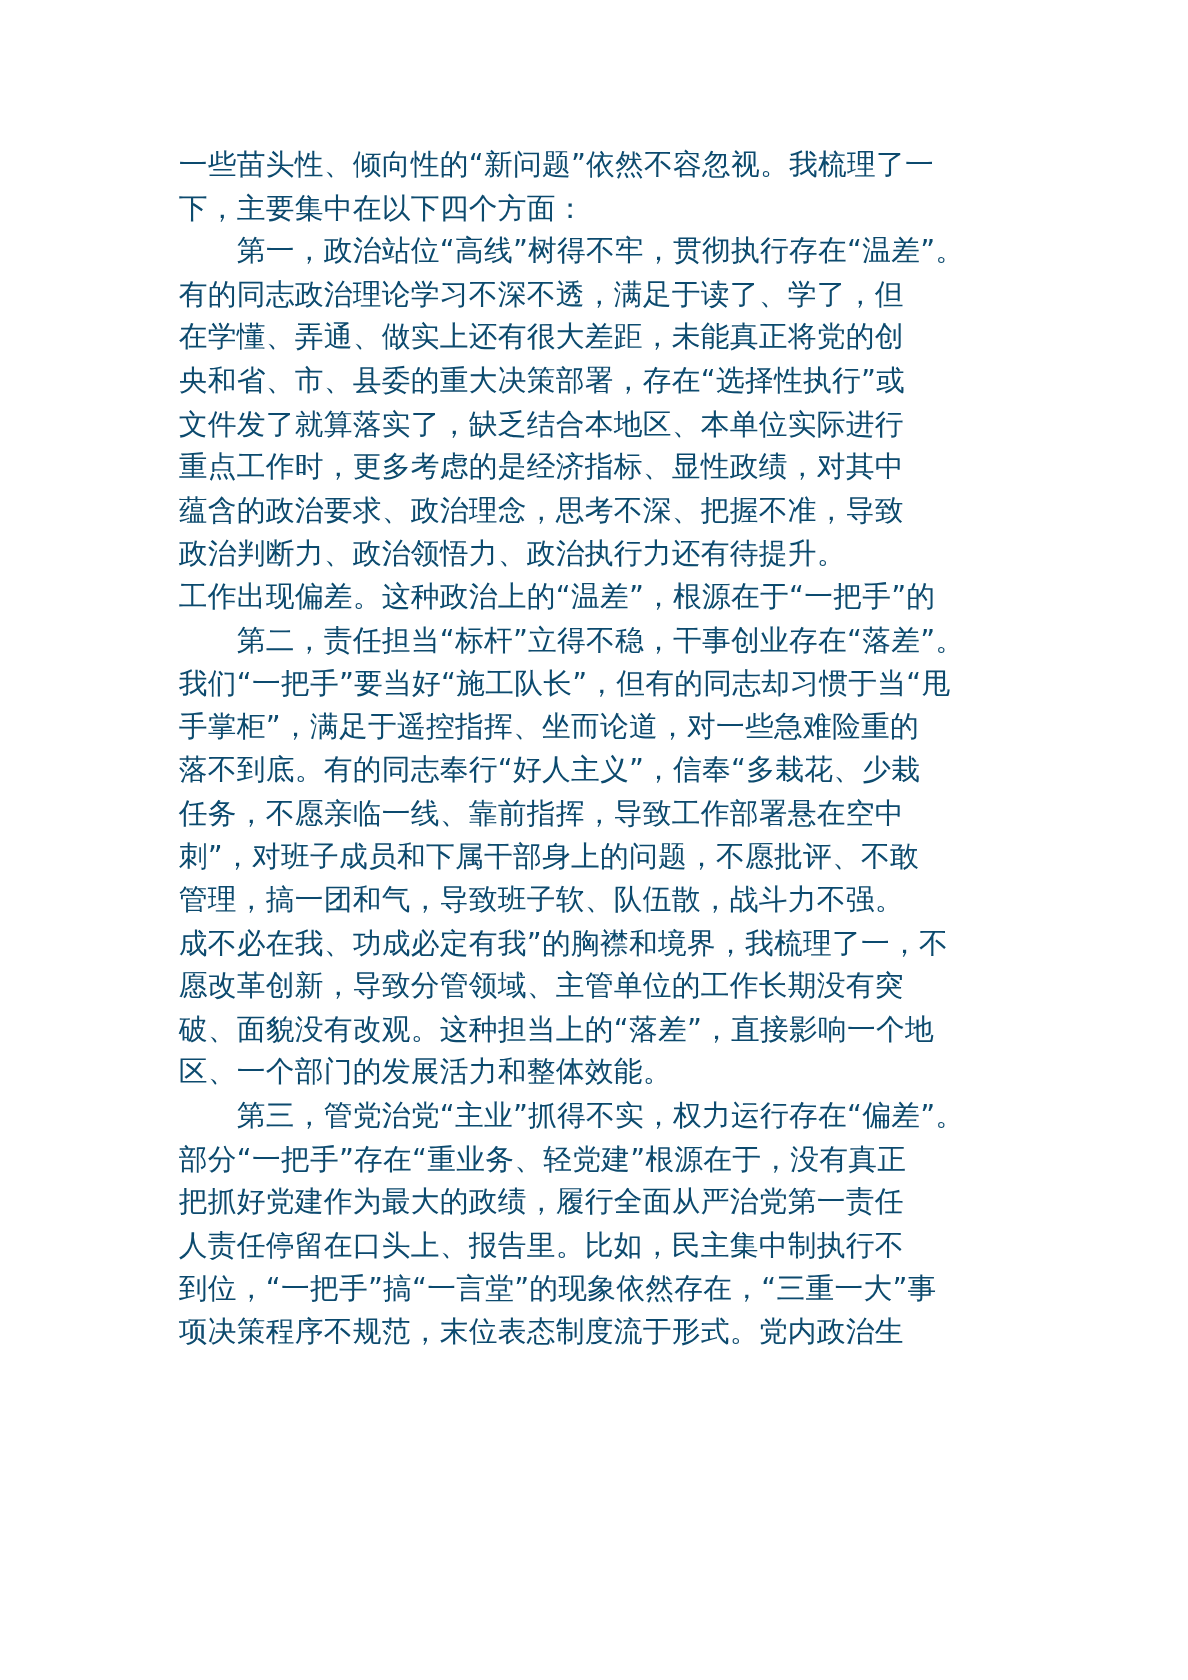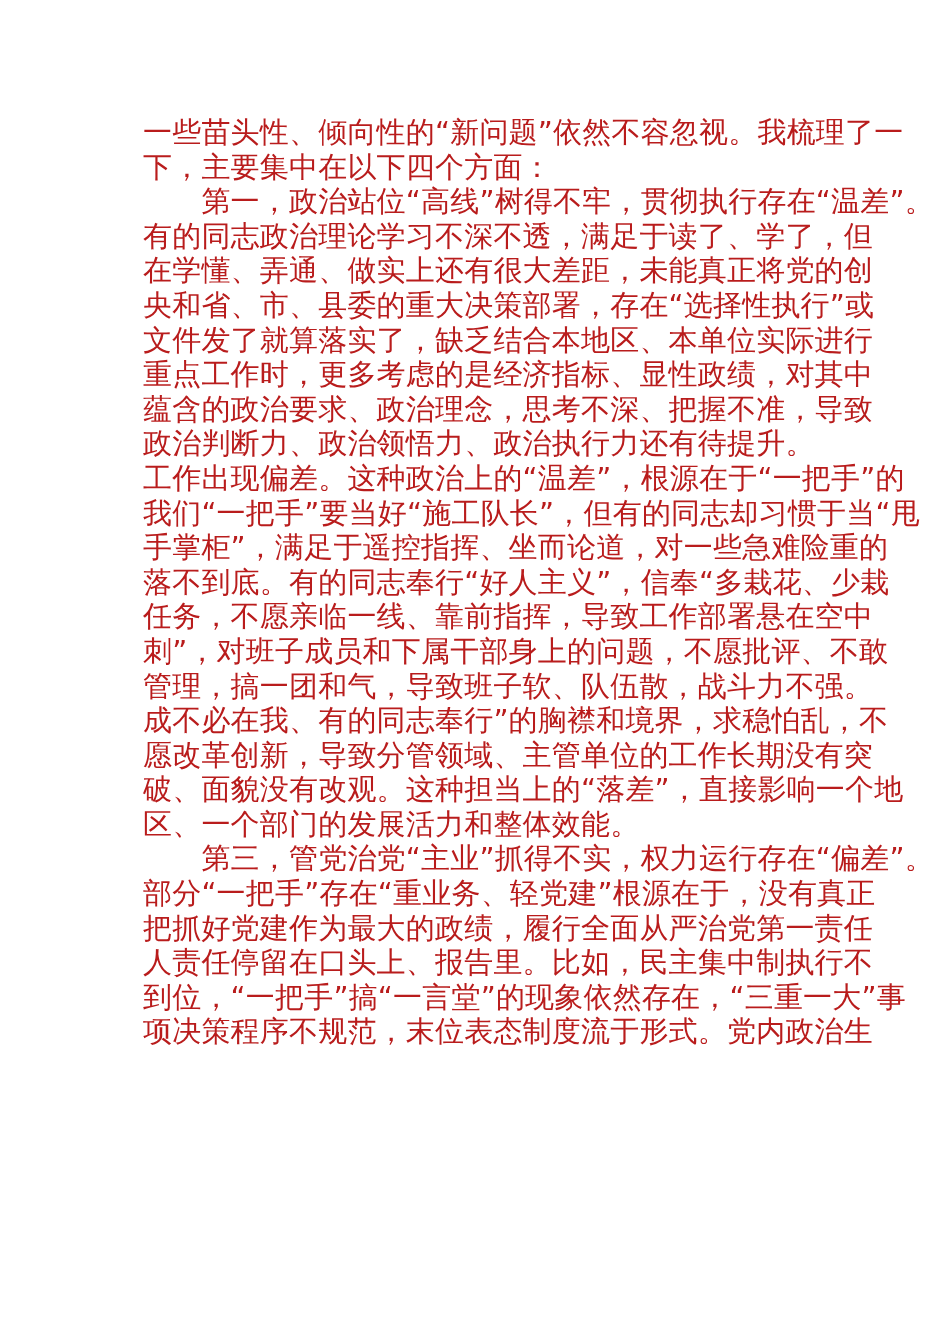--- a/index.html
+++ b/index.html
@@ -24,22 +24,22 @@
     .text-block {
       position: absolute;
       left: 143px;
       top: 115px;
       width: 700px;
     }
     .line {
       display: block;
       height: 34.6px;
       line-height: 34.6px;
-      font-size: 29px;
-      color: #b91c1c;
+      font-size: 23px;
+      color: #0c4a6e;
       font-family: "DejaVu Sans", "Liberation Sans", sans-serif;
       white-space: nowrap;
       letter-spacing: 0.2px;
     }
   </style>
 </head>
 <body>
 
 <div class="page">
   <div class="text-block">
@@ -47,27 +47,28 @@
     <span class="line">下，主要集中在以下四个方面：</span>
     <span class="line">　　第一，政治站位“高线”树得不牢，贯彻执行存在“温差”。</span>
     <span class="line">有的同志政治理论学习不深不透，满足于读了、学了，但</span>
     <span class="line">在学懂、弄通、做实上还有很大差距，未能真正将党的创</span>
     <span class="line">央和省、市、县委的重大决策部署，存在“选择性执行”或</span>
     <span class="line">文件发了就算落实了，缺乏结合本地区、本单位实际进行</span>
     <span class="line">重点工作时，更多考虑的是经济指标、显性政绩，对其中</span>
     <span class="line">蕴含的政治要求、政治理念，思考不深、把握不准，导致</span>
     <span class="line">政治判断力、政治领悟力、政治执行力还有待提升。</span>
     <span class="line">工作出现偏差。这种政治上的“温差”，根源在于“一把手”的</span>
+    <span class="line">　　第二，责任担当“标杆”立得不稳，干事创业存在“落差”。</span>
     <span class="line">我们“一把手”要当好“施工队长”，但有的同志却习惯于当“甩</span>
     <span class="line">手掌柜”，满足于遥控指挥、坐而论道，对一些急难险重的</span>
     <span class="line">落不到底。有的同志奉行“好人主义”，信奉“多栽花、少栽</span>
     <span class="line">任务，不愿亲临一线、靠前指挥，导致工作部署悬在空中</span>
     <span class="line">刺”，对班子成员和下属干部身上的问题，不愿批评、不敢</span>
     <span class="line">管理，搞一团和气，导致班子软、队伍散，战斗力不强。</span>
-    <span class="line">成不必在我、有的同志奉行”的胸襟和境界，求稳怕乱，不</span>
+    <span class="line">成不必在我、功成必定有我”的胸襟和境界，我梳理了一，不</span>
     <span class="line">愿改革创新，导致分管领域、主管单位的工作长期没有突</span>
     <span class="line">破、面貌没有改观。这种担当上的“落差”，直接影响一个地</span>
     <span class="line">区、一个部门的发展活力和整体效能。</span>
     <span class="line">　　第三，管党治党“主业”抓得不实，权力运行存在“偏差”。</span>
     <span class="line">部分“一把手”存在“重业务、轻党建”根源在于，没有真正</span>
     <span class="line">把抓好党建作为最大的政绩，履行全面从严治党第一责任</span>
     <span class="line">人责任停留在口头上、报告里。比如，民主集中制执行不</span>
     <span class="line">到位，“一把手”搞“一言堂”的现象依然存在，“三重一大”事</span>
     <span class="line">项决策程序不规范，末位表态制度流于形式。党内政治生</span>
   </div>

